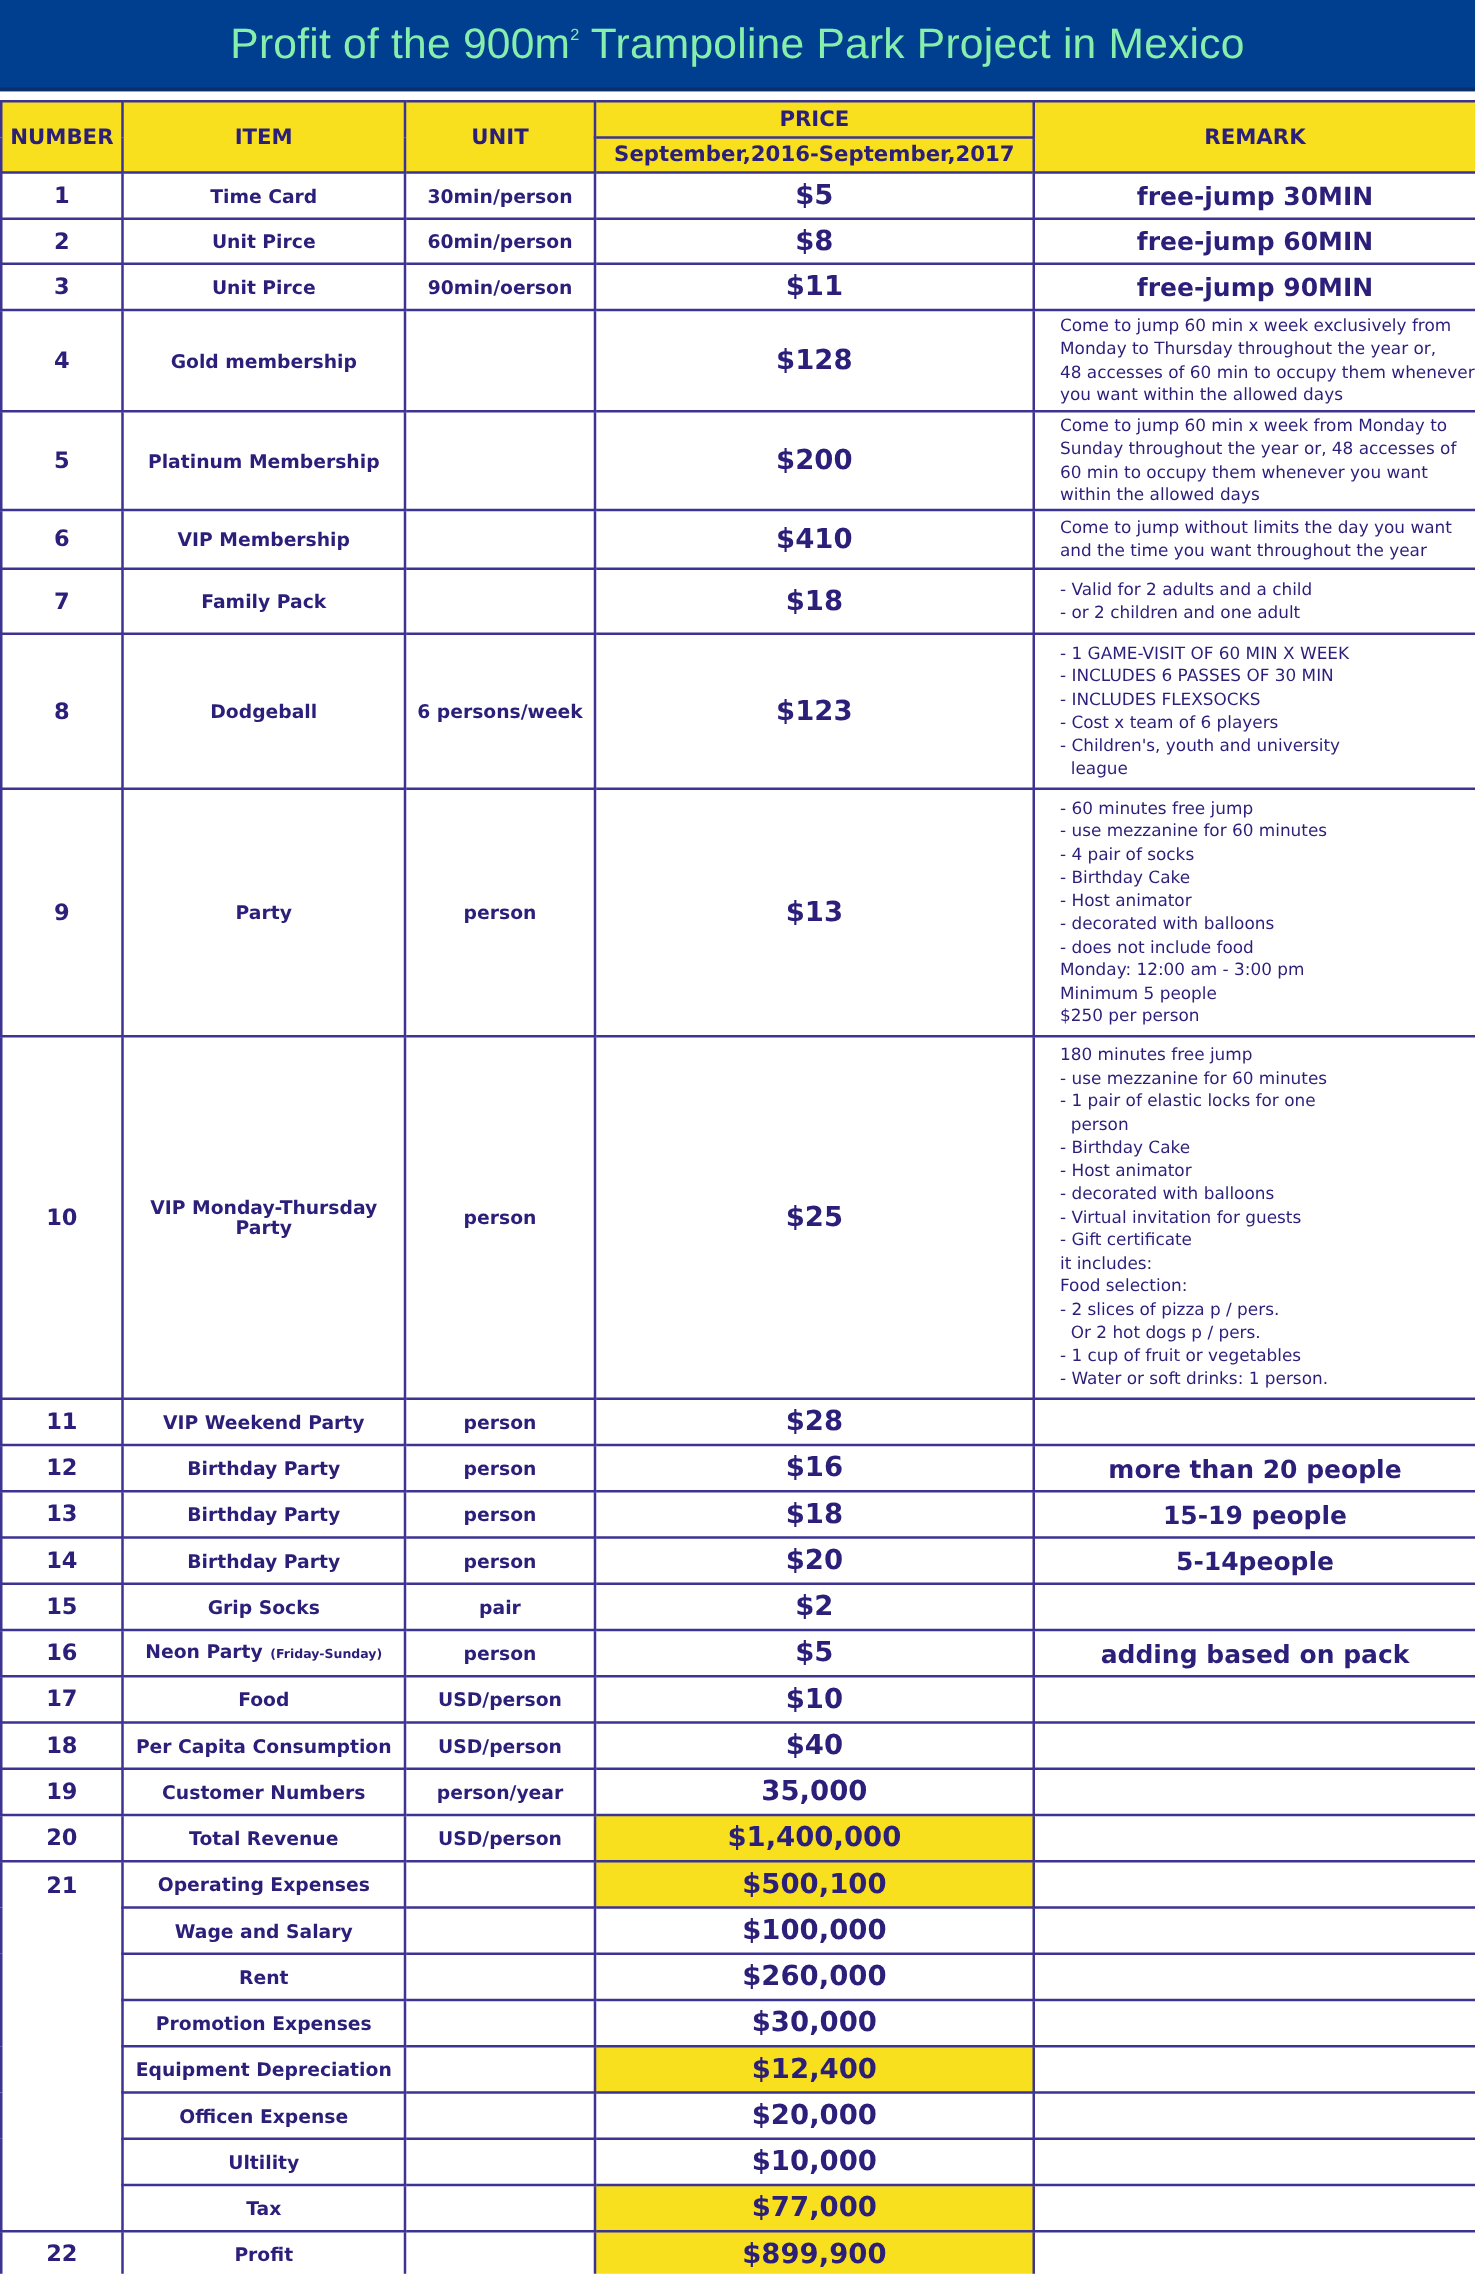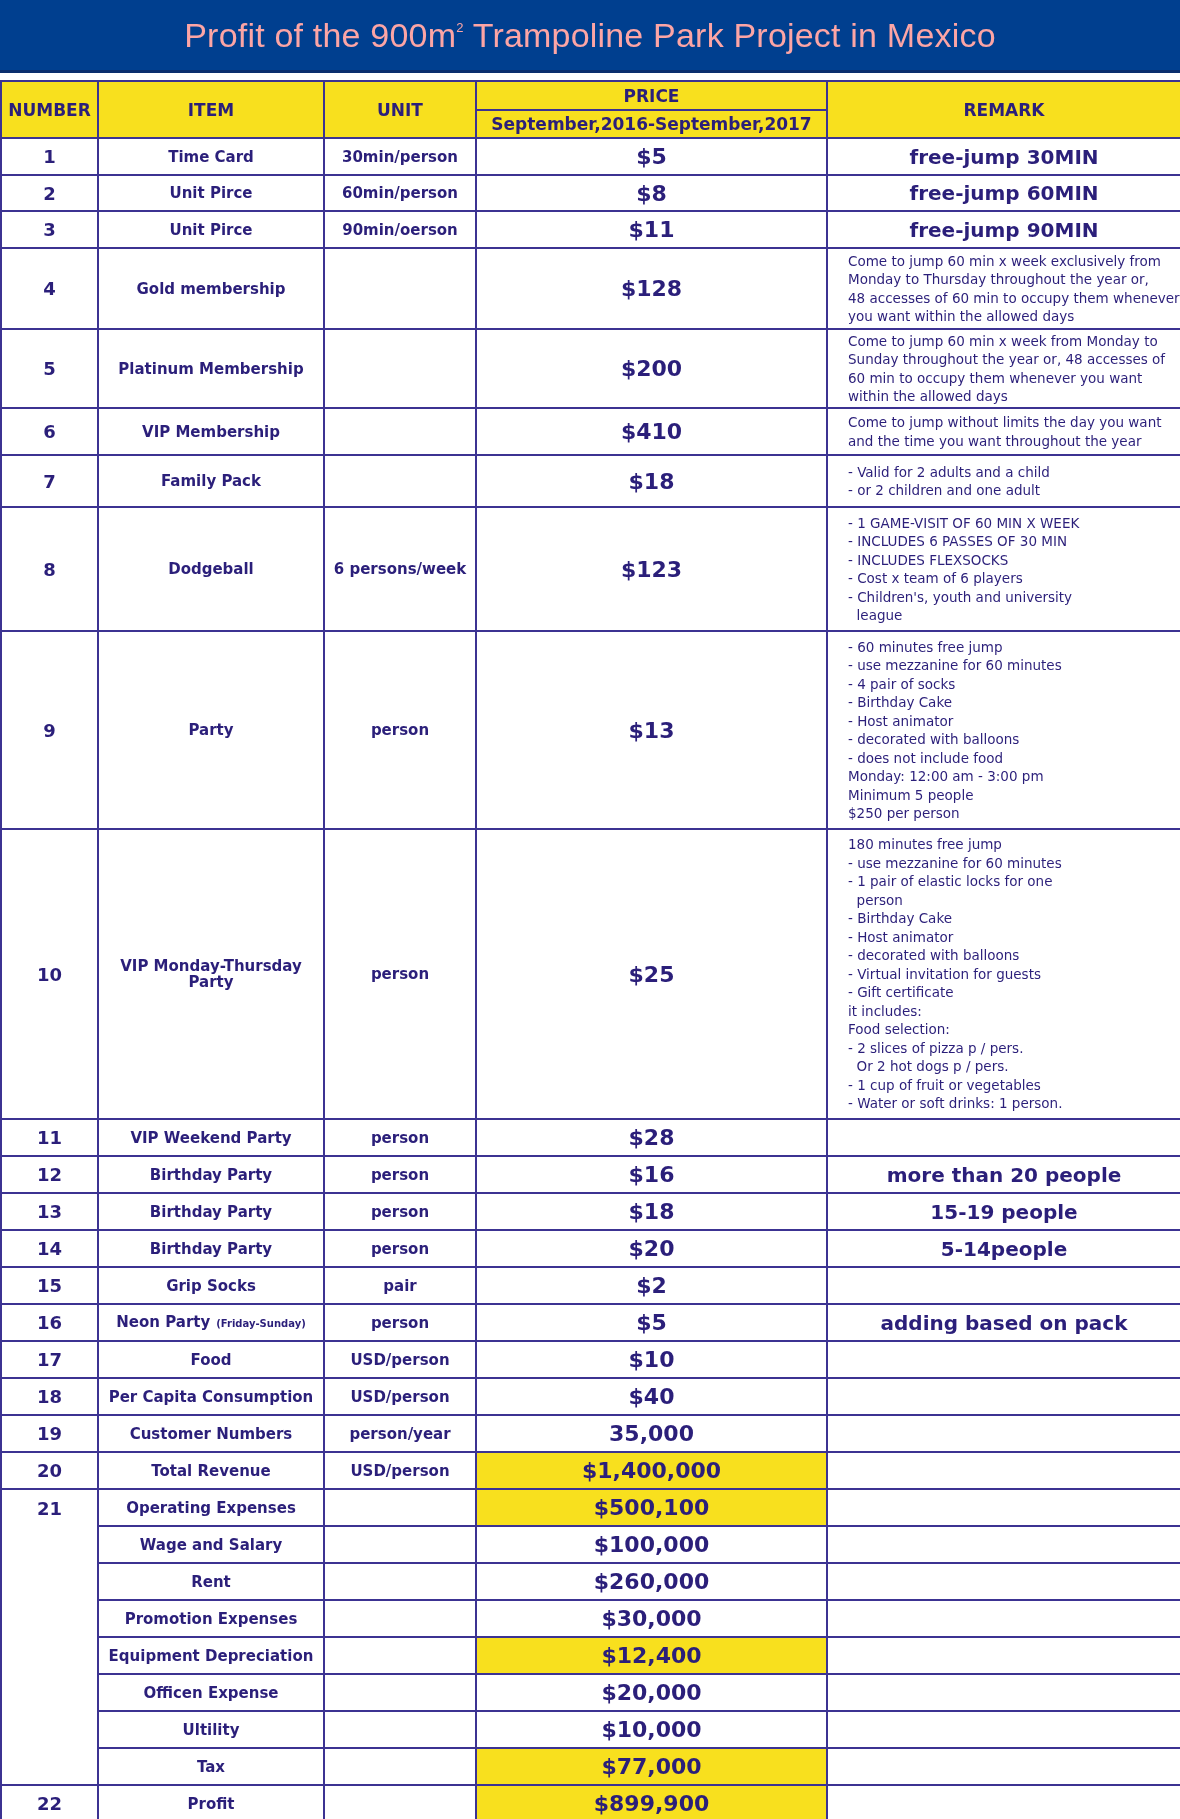--- a/index.html
+++ b/index.html
@@ -1,21 +1,21 @@
 <!DOCTYPE html>
 <html><head>
 <meta charset="utf-8">
 <style>
   html, body { margin:0; padding:0; background:#ffffff; }
   body { width:1180px; height:1819px; position:relative; overflow:hidden;
          font-family:"DejaVu Sans", sans-serif; color:#2b1f7a; }
   .banner { position:absolute; left:0; top:0; width:1180px; height:73px;
             background:#003f8f; border-bottom:3px solid #0a2f6e; box-sizing:border-box;
             display:flex; align-items:center; justify-content:center; }
-  .banner .title { color:#fca5a5; font-family:"Liberation Sans", sans-serif;
+  .banner .title { color:#86efac; font-family:"Liberation Sans", sans-serif;
                    font-size:34px; letter-spacing:0.2px; }
   .banner sup { font-size:13px; vertical-align:top; position:relative; top:4px; }
   table { position:absolute; left:0; top:80px; width:1180px; border-collapse:collapse;
           table-layout:fixed; }
   td, th { border:2px solid #3c3392; text-align:center; vertical-align:middle;
            padding:0; box-sizing:border-box; }
   th { background:#f8e01e; color:#2b1f7a; font-weight:bold; font-size:17px; }
   th.sub { font-size:17px; }
   td.num { font-size:18px; font-weight:bold; }
   td.item { font-size:15px; font-weight:bold; line-height:16px; }

